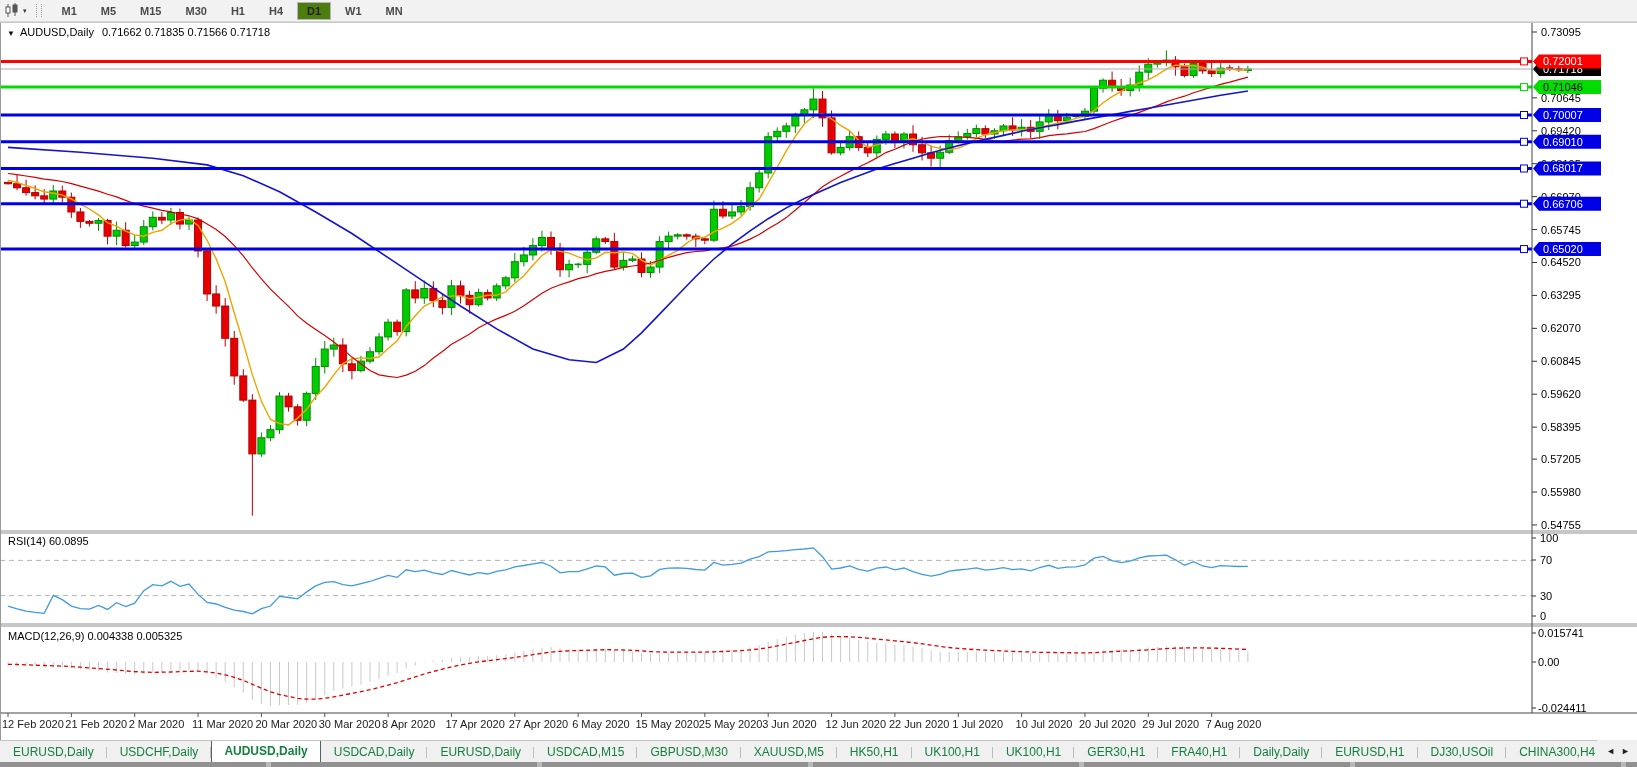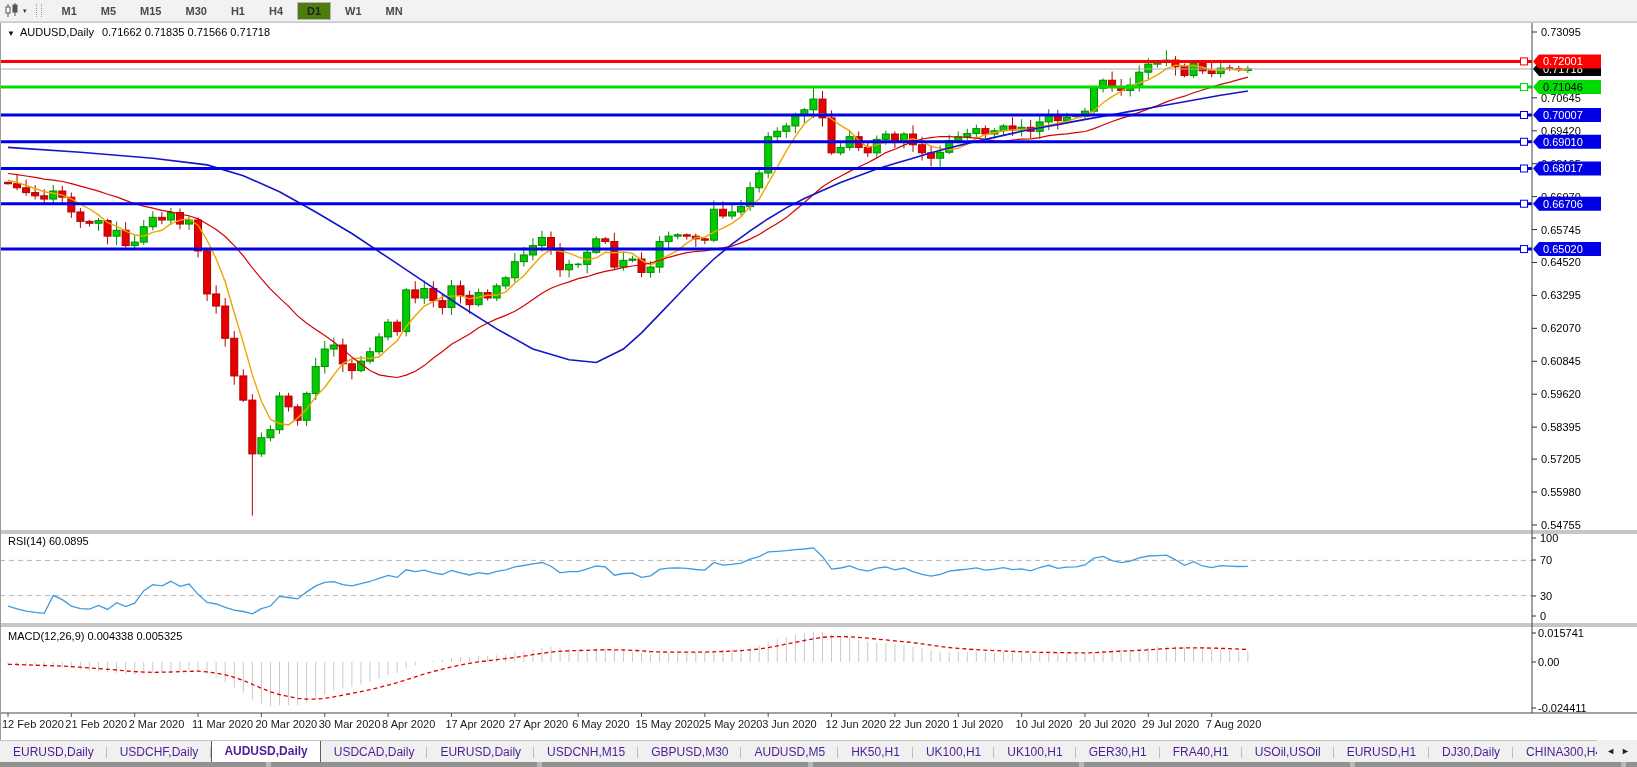--- a/index.html
+++ b/index.html
@@ -10,21 +10,21 @@
   .tb-caret{font-size:7px;color:#333;margin:0 3px;}
   .grip{width:4px;height:13px;border-left:1px dotted #9a9a9a;border-right:1px dotted #9a9a9a;margin:0 8px 0 6px;}
   .tf-btn{font-size:11px;font-weight:bold;color:#4a4a4a;padding:2px 9px;margin:0 2px;border:1px solid transparent;}
   .tf-btn.active{background:#4d7c0f;border-color:#b5b5b5;color:#222;}
   .chart-svg{position:absolute;top:0;left:0;z-index:1;font-family:"Liberation Sans","DejaVu Sans",sans-serif;}
   .overlay{position:absolute;z-index:2;font-size:11px;color:#000;white-space:nowrap;}
   .overlay .sym{margin-left:5px;}
   .overlay .vals{margin-left:8px;margin-top:16px;}
   .caret-down{font-size:8px;color:#111;}
   .tabbar{position:absolute;left:0;top:740px;width:1637px;height:22px;background:#f0f0f0;
-    border-top:1px solid #c4c4c4;display:flex;align-items:flex-end;z-index:5;font-size:12px;color:#4c1d95;overflow:hidden;}
+    border-top:1px solid #c4c4c4;display:flex;align-items:flex-end;z-index:5;font-size:12px;color:#15803d;overflow:hidden;}
   .tab{padding:3px 13px 4px 13px;position:relative;flex-shrink:0;}
   .tab:not(.active)::after{content:"";position:absolute;right:0;top:5px;bottom:5px;width:1px;background:#bdbdbd;}
   .tab.active{background:#fff;border:1px solid #5f5f5f;border-bottom:none;font-weight:bold;padding:3px 12px 5px 12px;}
   .tab-arrows{position:absolute;right:0;top:740px;height:22px;display:flex;align-items:center;
     z-index:6;background:#f0f0f0;padding:0 4px 0 6px;font-size:9px;color:#222;}
   .tab-arrows span{margin:0 3px;}
   .sliver{position:absolute;left:0;bottom:0;width:1637px;height:5px;z-index:6;
     background:repeating-linear-gradient(90deg,#919191 0 266px,#b9b9b9 266px 271px);}
 </style>
 </head>
@@ -609,31 +609,31 @@
 </div>
 <div class="overlay" style="left:8px;top:535px;">RSI(14) 60.0895</div>
 <div class="overlay" style="left:8px;top:630px;text-align:right;">MACD(12,26,9) 0.004338 0.005325</div>
 
 <div class="tabbar" id="tabbar">
     <span class="tab">EURUSD,Daily</span>
     <span class="tab">USDCHF,Daily</span>
     <span class="tab active">AUDUSD,Daily</span>
     <span class="tab">USDCAD,Daily</span>
     <span class="tab">EURUSD,Daily</span>
-    <span class="tab">USDCNH,M15</span>
+    <span class="tab">USDCAD,M15</span>
     <span class="tab">GBPUSD,M30</span>
-    <span class="tab">AUDUSD,M5</span>
+    <span class="tab">XAUUSD,M5</span>
     <span class="tab">HK50,H1</span>
     <span class="tab">UK100,H1</span>
     <span class="tab">UK100,H1</span>
     <span class="tab">GER30,H1</span>
     <span class="tab">FRA40,H1</span>
-    <span class="tab">USOil,USOil</span>
+    <span class="tab">Daily,Daily</span>
     <span class="tab">EURUSD,H1</span>
-    <span class="tab">DJ30,Daily</span>
+    <span class="tab">DJ30,USOil</span>
     <span class="tab">CHINA300,H4</span>
     <span class="tab">USOil,H</span>
   </div>
 <div class="tab-arrows">
   <span>◄</span>
   <span>►</span>
 </div>
 <div class="sliver"></div>
 
 </body></html>

